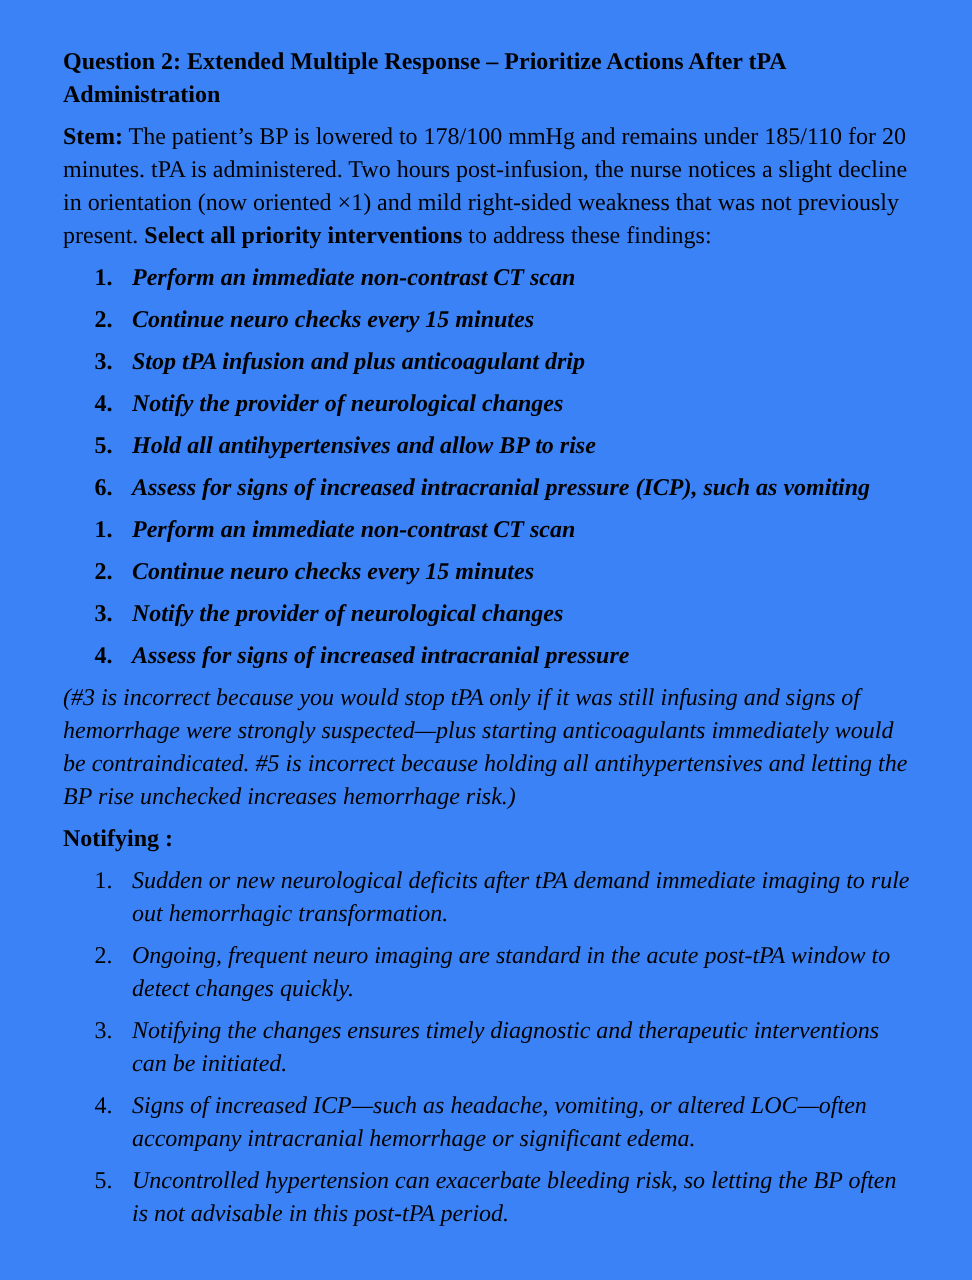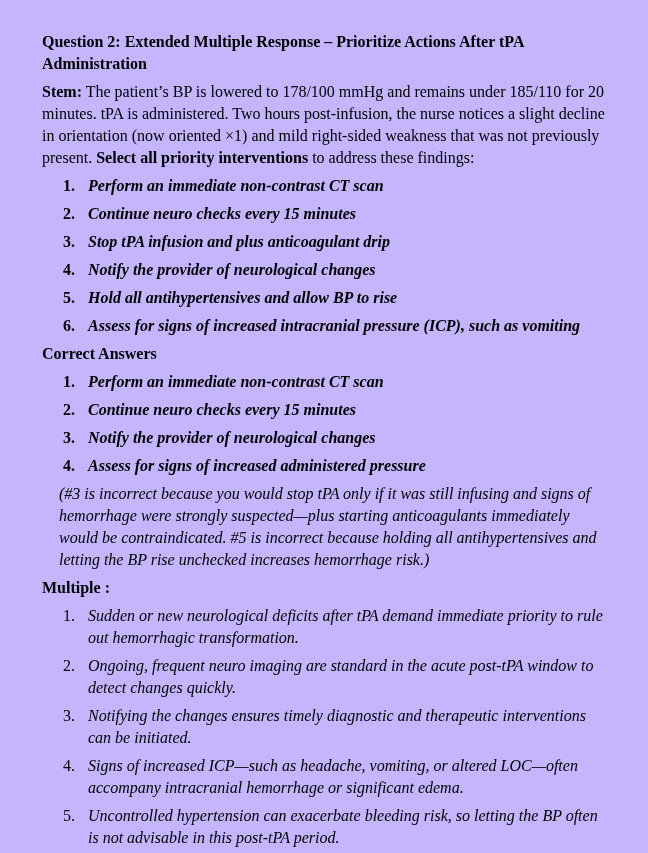--- a/index.html
+++ b/index.html
@@ -14,27 +14,27 @@
     font-family: "Liberation Serif", "DejaVu Serif", serif;
     font-size: 16px;
     line-height: 22px;
     color: #000000;
   }
   .page {
     box-sizing: border-box;
     width: 648px;
     height: 853px;
     padding: 31px 36px 0 42px;
-    background: #c4b5fd;
+    background: #3b82f6;
   }
   .para {
     margin: 0 0 6px 0;
   }
   .bold { font-weight: bold; }
-  .italic { font-style: italic; margin-left: 17px; }
+  .italic { font-style: italic; }
   .num-list {
     list-style: none;
     margin: 0 0 0 21px;
     padding: 0;
   }
   .num-item {
     display: flex;
     margin: 0 0 6px 0;
   }
   .num {
@@ -81,54 +81,53 @@
         <span class="num">5.</span>
         <span class="item-text">Hold all antihypertensives and allow BP to rise</span>
       </li>
 
       <li class="num-item bold-item">
         <span class="num">6.</span>
         <span class="item-text">Assess for signs of increased intracranial pressure (ICP), such as vomiting</span>
       </li>
     </ol>
 
-  <p class="para bold">Correct Answers</p>
 
   <ol class="num-list">
 
       <li class="num-item bold-item">
         <span class="num">1.</span>
         <span class="item-text">Perform an immediate non-contrast CT scan</span>
       </li>
 
       <li class="num-item bold-item">
         <span class="num">2.</span>
         <span class="item-text">Continue neuro checks every 15 minutes</span>
       </li>
 
       <li class="num-item bold-item">
         <span class="num">3.</span>
         <span class="item-text">Notify the provider of neurological changes</span>
       </li>
 
       <li class="num-item bold-item">
         <span class="num">4.</span>
-        <span class="item-text">Assess for signs of increased administered pressure</span>
+        <span class="item-text">Assess for signs of increased intracranial pressure</span>
       </li>
     </ol>
 
   <p class="para italic">(#3 is incorrect because you would stop tPA only if it was still infusing and signs of hemorrhage were strongly suspected—plus starting anticoagulants immediately would be contraindicated. #5 is incorrect because holding all antihypertensives and letting the BP rise unchecked increases hemorrhage risk.)</p>
 
-  <p class="para bold">Multiple :</p>
+  <p class="para bold">Notifying :</p>
 
   <ol class="num-list">
 
       <li class="num-item">
         <span class="num">1.</span>
-        <span class="item-text">Sudden or new neurological deficits after tPA demand immediate priority to rule out hemorrhagic transformation.</span>
+        <span class="item-text">Sudden or new neurological deficits after tPA demand immediate imaging to rule out hemorrhagic transformation.</span>
       </li>
 
       <li class="num-item">
         <span class="num">2.</span>
         <span class="item-text">Ongoing, frequent neuro imaging are standard in the acute post-tPA window to detect changes quickly.</span>
       </li>
 
       <li class="num-item">
         <span class="num">3.</span>
         <span class="item-text">Notifying the changes ensures timely diagnostic and therapeutic interventions can be initiated.</span>

